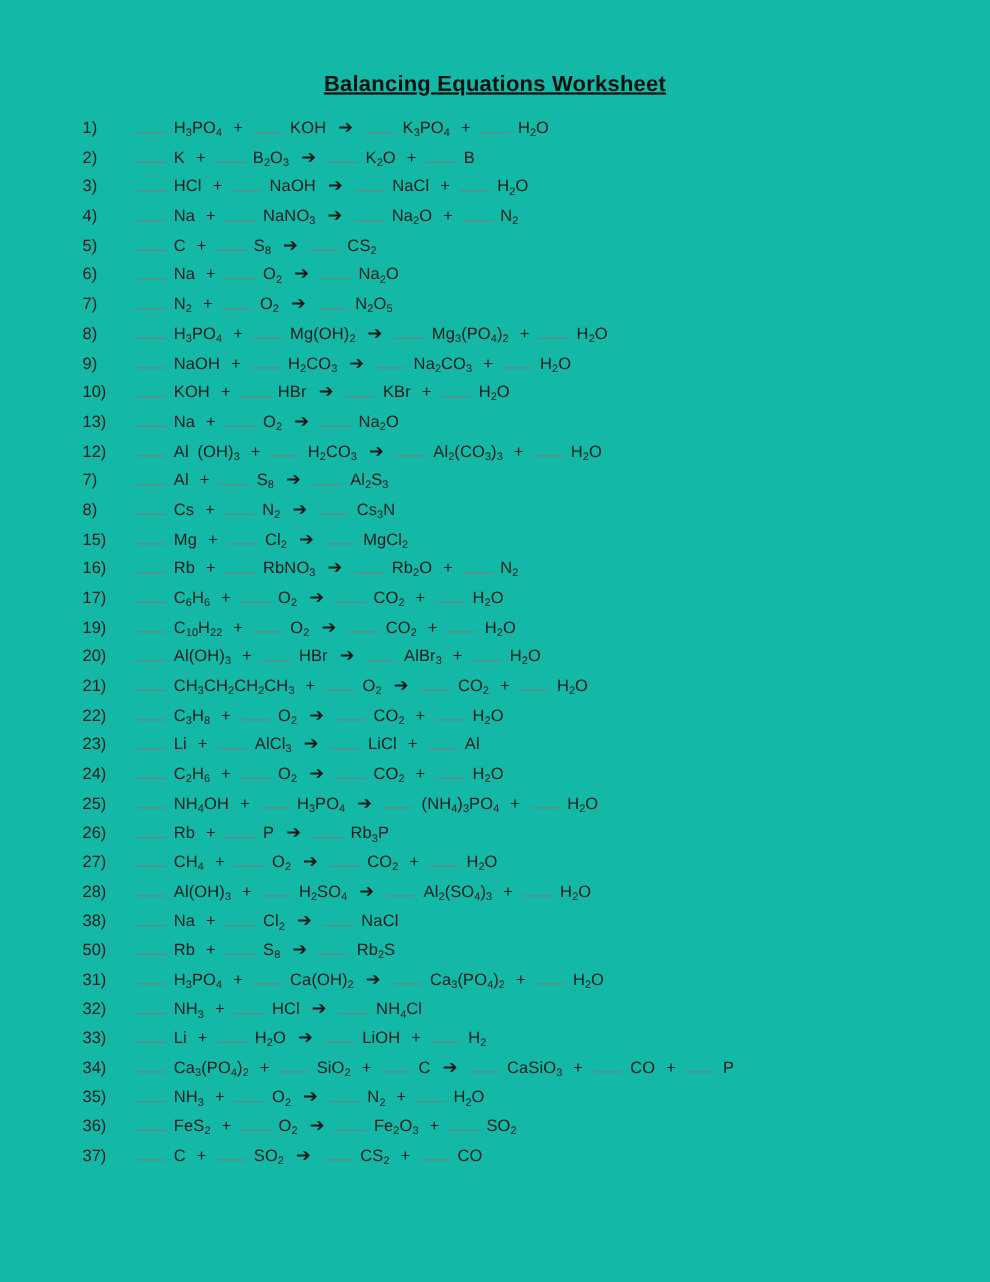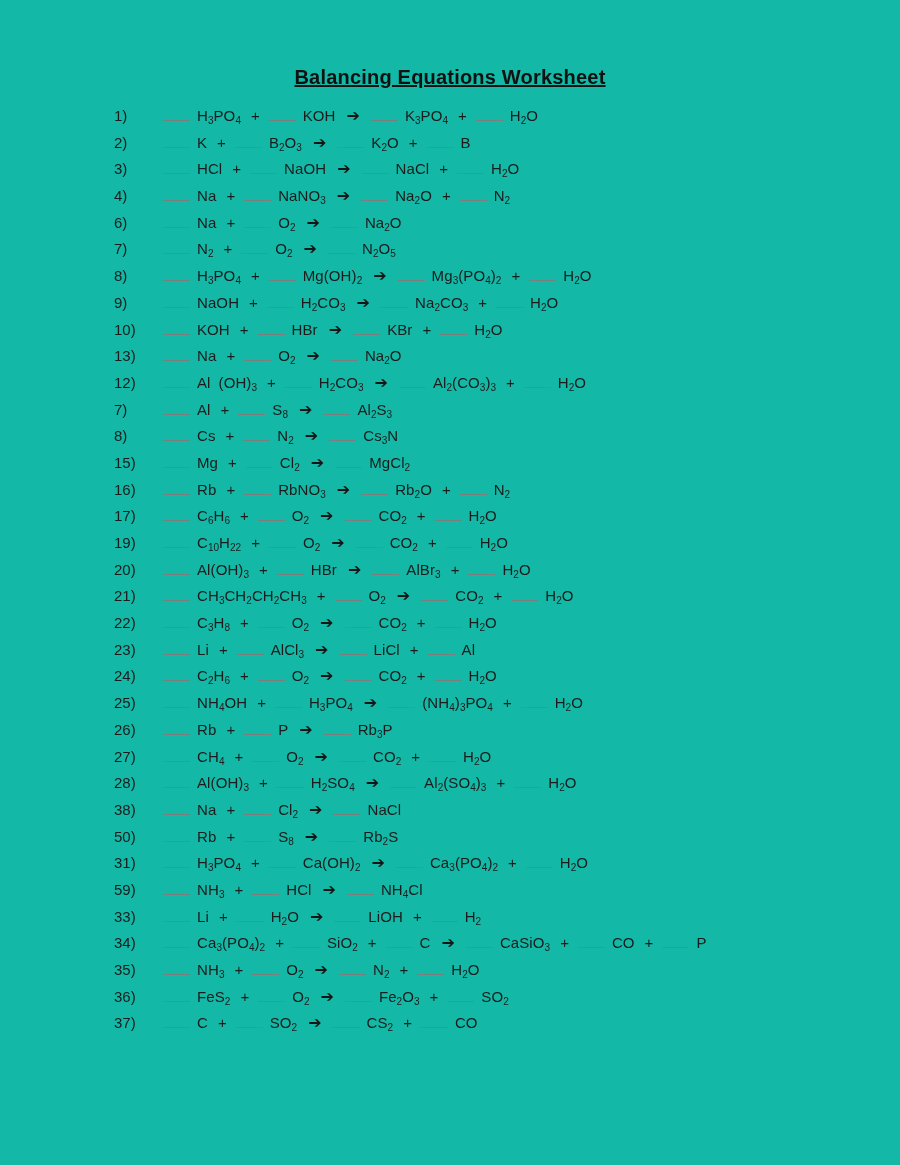--- a/index.html
+++ b/index.html
@@ -32,21 +32,21 @@
   }
   .rows {
     position: absolute;
     top: 103px;
     left: 0;
     width: 100%;
   }
   .row {
     height: 26.7px;
     line-height: 26.7px;
-    padding-left: 114px;
+    padding-left: 75px;
     white-space: nowrap;
     font-size: 15px;
   }
   .num {
     display: inline-block;
     width: 49px;
   }
   .blank {
     display: inline-block;
     width: 27px;
@@ -80,20 +80,21 @@
 </head>
 <body>
 
 <div class="page">
   <h1 class="title">Balancing Equations Worksheet</h1>
   <div class="rows" id="rows">
       <div class="row"><span class="num">1)</span><span class="eq"><span class="blank"></span><span class="formula">H<sub>3</sub>PO<sub>4</sub></span><span class="plus">+</span><span class="blank"></span><span class="formula">KOH</span><span class="arrow">➔</span><span class="blank"></span><span class="formula">K<sub>3</sub>PO<sub>4</sub></span><span class="plus">+</span><span class="blank"></span><span class="formula">H<sub>2</sub>O</span></span></div>
       <div class="row"><span class="num">2)</span><span class="eq"><span class="blank"></span><span class="formula">K</span><span class="plus">+</span><span class="blank"></span><span class="formula">B<sub>2</sub>O<sub>3</sub></span><span class="arrow">➔</span><span class="blank"></span><span class="formula">K<sub>2</sub>O</span><span class="plus">+</span><span class="blank"></span><span class="formula">B</span></span></div>
       <div class="row"><span class="num">3)</span><span class="eq"><span class="blank"></span><span class="formula">HCl</span><span class="plus">+</span><span class="blank"></span><span class="formula">NaOH</span><span class="arrow">➔</span><span class="blank"></span><span class="formula">NaCl</span><span class="plus">+</span><span class="blank"></span><span class="formula">H<sub>2</sub>O</span></span></div>
       <div class="row"><span class="num">4)</span><span class="eq"><span class="blank"></span><span class="formula">Na</span><span class="plus">+</span><span class="blank"></span><span class="formula">NaNO<sub>3</sub></span><span class="arrow">➔</span><span class="blank"></span><span class="formula">Na<sub>2</sub>O</span><span class="plus">+</span><span class="blank"></span><span class="formula">N<sub>2</sub></span></span></div>
+      <div class="row"><span class="num">5)</span><span class="eq"><span class="blank"></span><span class="formula">C</span><span class="plus">+</span><span class="blank"></span><span class="formula">S<sub>8</sub></span><span class="arrow">➔</span><span class="blank"></span><span class="formula">CS<sub>2</sub></span></span></div>
       <div class="row"><span class="num">6)</span><span class="eq"><span class="blank"></span><span class="formula">Na</span><span class="plus">+</span><span class="blank"></span><span class="formula">O<sub>2</sub></span><span class="arrow">➔</span><span class="blank"></span><span class="formula">Na<sub>2</sub>O</span></span></div>
       <div class="row"><span class="num">7)</span><span class="eq"><span class="blank"></span><span class="formula">N<sub>2</sub></span><span class="plus">+</span><span class="blank"></span><span class="formula">O<sub>2</sub></span><span class="arrow">➔</span><span class="blank"></span><span class="formula">N<sub>2</sub>O<sub>5</sub></span></span></div>
       <div class="row"><span class="num">8)</span><span class="eq"><span class="blank"></span><span class="formula">H<sub>3</sub>PO<sub>4</sub></span><span class="plus">+</span><span class="blank"></span><span class="formula">Mg(OH)<sub>2</sub></span><span class="arrow">➔</span><span class="blank"></span><span class="formula">Mg<sub>3</sub>(PO<sub>4</sub>)<sub>2</sub></span><span class="plus">+</span><span class="blank"></span><span class="formula">H<sub>2</sub>O</span></span></div>
       <div class="row"><span class="num">9)</span><span class="eq"><span class="blank"></span><span class="formula">NaOH</span><span class="plus">+</span><span class="blank"></span><span class="formula">H<sub>2</sub>CO<sub>3</sub></span><span class="arrow">➔</span><span class="blank"></span><span class="formula">Na<sub>2</sub>CO<sub>3</sub></span><span class="plus">+</span><span class="blank"></span><span class="formula">H<sub>2</sub>O</span></span></div>
       <div class="row"><span class="num">10)</span><span class="eq"><span class="blank"></span><span class="formula">KOH</span><span class="plus">+</span><span class="blank"></span><span class="formula">HBr</span><span class="arrow">➔</span><span class="blank"></span><span class="formula">KBr</span><span class="plus">+</span><span class="blank"></span><span class="formula">H<sub>2</sub>O</span></span></div>
       <div class="row"><span class="num">13)</span><span class="eq"><span class="blank"></span><span class="formula">Na</span><span class="plus">+</span><span class="blank"></span><span class="formula">O<sub>2</sub></span><span class="arrow">➔</span><span class="blank"></span><span class="formula">Na<sub>2</sub>O</span></span></div>
       <div class="row"><span class="num">12)</span><span class="eq"><span class="blank"></span><span class="formula">Al</span><span class="formula">(OH)<sub>3</sub></span><span class="plus">+</span><span class="blank"></span><span class="formula">H<sub>2</sub>CO<sub>3</sub></span><span class="arrow">➔</span><span class="blank"></span><span class="formula">Al<sub>2</sub>(CO<sub>3</sub>)<sub>3</sub></span><span class="plus">+</span><span class="blank"></span><span class="formula">H<sub>2</sub>O</span></span></div>
       <div class="row"><span class="num">7)</span><span class="eq"><span class="blank"></span><span class="formula">Al</span><span class="plus">+</span><span class="blank"></span><span class="formula">S<sub>8</sub></span><span class="arrow">➔</span><span class="blank"></span><span class="formula">Al<sub>2</sub>S<sub>3</sub></span></span></div>
       <div class="row"><span class="num">8)</span><span class="eq"><span class="blank"></span><span class="formula">Cs</span><span class="plus">+</span><span class="blank"></span><span class="formula">N<sub>2</sub></span><span class="arrow">➔</span><span class="blank"></span><span class="formula">Cs<sub>3</sub>N</span></span></div>
       <div class="row"><span class="num">15)</span><span class="eq"><span class="blank"></span><span class="formula">Mg</span><span class="plus">+</span><span class="blank"></span><span class="formula">Cl<sub>2</sub></span><span class="arrow">➔</span><span class="blank"></span><span class="formula">MgCl<sub>2</sub></span></span></div>
@@ -105,20 +106,20 @@
       <div class="row"><span class="num">22)</span><span class="eq"><span class="blank"></span><span class="formula">C<sub>3</sub>H<sub>8</sub></span><span class="plus">+</span><span class="blank"></span><span class="formula">O<sub>2</sub></span><span class="arrow">➔</span><span class="blank"></span><span class="formula">CO<sub>2</sub></span><span class="plus">+</span><span class="blank"></span><span class="formula">H<sub>2</sub>O</span></span></div>
       <div class="row"><span class="num">23)</span><span class="eq"><span class="blank"></span><span class="formula">Li</span><span class="plus">+</span><span class="blank"></span><span class="formula">AlCl<sub>3</sub></span><span class="arrow">➔</span><span class="blank"></span><span class="formula">LiCl</span><span class="plus">+</span><span class="blank"></span><span class="formula">Al</span></span></div>
       <div class="row"><span class="num">24)</span><span class="eq"><span class="blank"></span><span class="formula">C<sub>2</sub>H<sub>6</sub></span><span class="plus">+</span><span class="blank"></span><span class="formula">O<sub>2</sub></span><span class="arrow">➔</span><span class="blank"></span><span class="formula">CO<sub>2</sub></span><span class="plus">+</span><span class="blank"></span><span class="formula">H<sub>2</sub>O</span></span></div>
       <div class="row"><span class="num">25)</span><span class="eq"><span class="blank"></span><span class="formula">NH<sub>4</sub>OH</span><span class="plus">+</span><span class="blank"></span><span class="formula">H<sub>3</sub>PO<sub>4</sub></span><span class="arrow">➔</span><span class="blank"></span><span class="formula">(NH<sub>4</sub>)<sub>3</sub>PO<sub>4</sub></span><span class="plus">+</span><span class="blank"></span><span class="formula">H<sub>2</sub>O</span></span></div>
       <div class="row"><span class="num">26)</span><span class="eq"><span class="blank"></span><span class="formula">Rb</span><span class="plus">+</span><span class="blank"></span><span class="formula">P</span><span class="arrow">➔</span><span class="blank"></span><span class="formula">Rb<sub>3</sub>P</span></span></div>
       <div class="row"><span class="num">27)</span><span class="eq"><span class="blank"></span><span class="formula">CH<sub>4</sub></span><span class="plus">+</span><span class="blank"></span><span class="formula">O<sub>2</sub></span><span class="arrow">➔</span><span class="blank"></span><span class="formula">CO<sub>2</sub></span><span class="plus">+</span><span class="blank"></span><span class="formula">H<sub>2</sub>O</span></span></div>
       <div class="row"><span class="num">28)</span><span class="eq"><span class="blank"></span><span class="formula">Al(OH)<sub>3</sub></span><span class="plus">+</span><span class="blank"></span><span class="formula">H<sub>2</sub>SO<sub>4</sub></span><span class="arrow">➔</span><span class="blank"></span><span class="formula">Al<sub>2</sub>(SO<sub>4</sub>)<sub>3</sub></span><span class="plus">+</span><span class="blank"></span><span class="formula">H<sub>2</sub>O</span></span></div>
       <div class="row"><span class="num">38)</span><span class="eq"><span class="blank"></span><span class="formula">Na</span><span class="plus">+</span><span class="blank"></span><span class="formula">Cl<sub>2</sub></span><span class="arrow">➔</span><span class="blank"></span><span class="formula">NaCl</span></span></div>
       <div class="row"><span class="num">50)</span><span class="eq"><span class="blank"></span><span class="formula">Rb</span><span class="plus">+</span><span class="blank"></span><span class="formula">S<sub>8</sub></span><span class="arrow">➔</span><span class="blank"></span><span class="formula">Rb<sub>2</sub>S</span></span></div>
       <div class="row"><span class="num">31)</span><span class="eq"><span class="blank"></span><span class="formula">H<sub>3</sub>PO<sub>4</sub></span><span class="plus">+</span><span class="blank"></span><span class="formula">Ca(OH)<sub>2</sub></span><span class="arrow">➔</span><span class="blank"></span><span class="formula">Ca<sub>3</sub>(PO<sub>4</sub>)<sub>2</sub></span><span class="plus">+</span><span class="blank"></span><span class="formula">H<sub>2</sub>O</span></span></div>
-      <div class="row"><span class="num">59)</span><span class="eq"><span class="blank"></span><span class="formula">NH<sub>3</sub></span><span class="plus">+</span><span class="blank"></span><span class="formula">HCl</span><span class="arrow">➔</span><span class="blank"></span><span class="formula">NH<sub>4</sub>Cl</span></span></div>
+      <div class="row"><span class="num">32)</span><span class="eq"><span class="blank"></span><span class="formula">NH<sub>3</sub></span><span class="plus">+</span><span class="blank"></span><span class="formula">HCl</span><span class="arrow">➔</span><span class="blank"></span><span class="formula">NH<sub>4</sub>Cl</span></span></div>
       <div class="row"><span class="num">33)</span><span class="eq"><span class="blank"></span><span class="formula">Li</span><span class="plus">+</span><span class="blank"></span><span class="formula">H<sub>2</sub>O</span><span class="arrow">➔</span><span class="blank"></span><span class="formula">LiOH</span><span class="plus">+</span><span class="blank"></span><span class="formula">H<sub>2</sub></span></span></div>
       <div class="row"><span class="num">34)</span><span class="eq"><span class="blank"></span><span class="formula">Ca<sub>3</sub>(PO<sub>4</sub>)<sub>2</sub></span><span class="plus">+</span><span class="blank"></span><span class="formula">SiO<sub>2</sub></span><span class="plus">+</span><span class="blank"></span><span class="formula">C</span><span class="arrow">➔</span><span class="blank"></span><span class="formula">CaSiO<sub>3</sub></span><span class="plus">+</span><span class="blank"></span><span class="formula">CO</span><span class="plus">+</span><span class="blank"></span><span class="formula">P</span></span></div>
       <div class="row"><span class="num">35)</span><span class="eq"><span class="blank"></span><span class="formula">NH<sub>3</sub></span><span class="plus">+</span><span class="blank"></span><span class="formula">O<sub>2</sub></span><span class="arrow">➔</span><span class="blank"></span><span class="formula">N<sub>2</sub></span><span class="plus">+</span><span class="blank"></span><span class="formula">H<sub>2</sub>O</span></span></div>
       <div class="row"><span class="num">36)</span><span class="eq"><span class="blank"></span><span class="formula">FeS<sub>2</sub></span><span class="plus">+</span><span class="blank"></span><span class="formula">O<sub>2</sub></span><span class="arrow">➔</span><span class="blank"></span><span class="formula">Fe<sub>2</sub>O<sub>3</sub></span><span class="plus">+</span><span class="blank"></span><span class="formula">SO<sub>2</sub></span></span></div>
       <div class="row"><span class="num">37)</span><span class="eq"><span class="blank"></span><span class="formula">C</span><span class="plus">+</span><span class="blank"></span><span class="formula">SO<sub>2</sub></span><span class="arrow">➔</span><span class="blank"></span><span class="formula">CS<sub>2</sub></span><span class="plus">+</span><span class="blank"></span><span class="formula">CO</span></span></div>
     </div>
 </div>
 
 </body></html>

